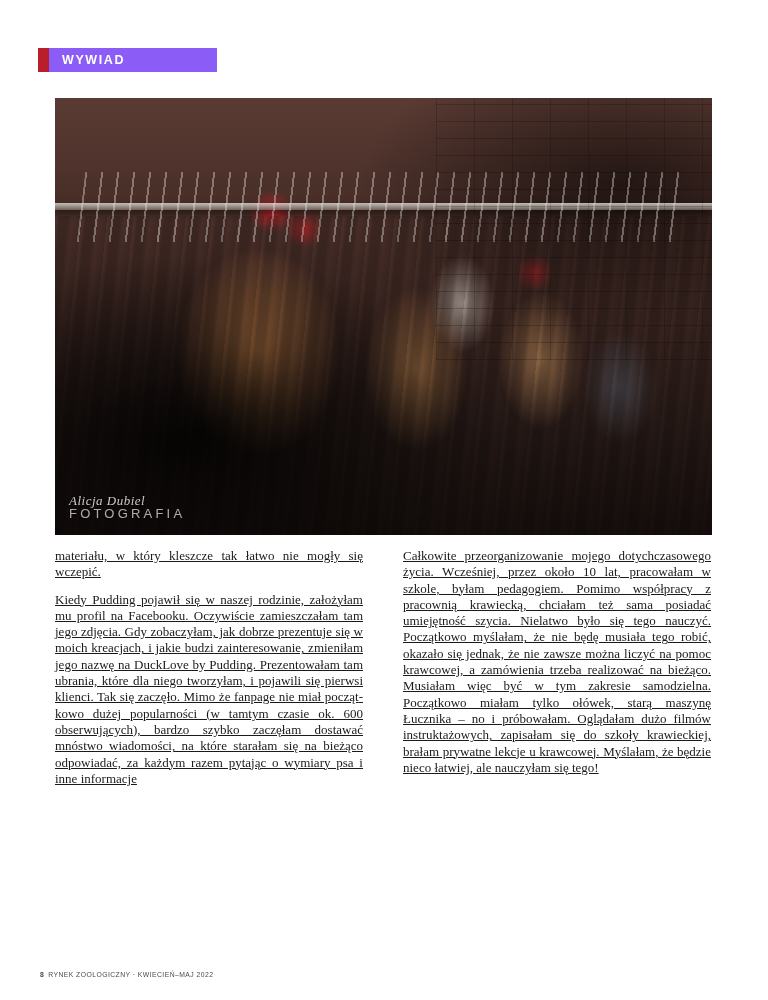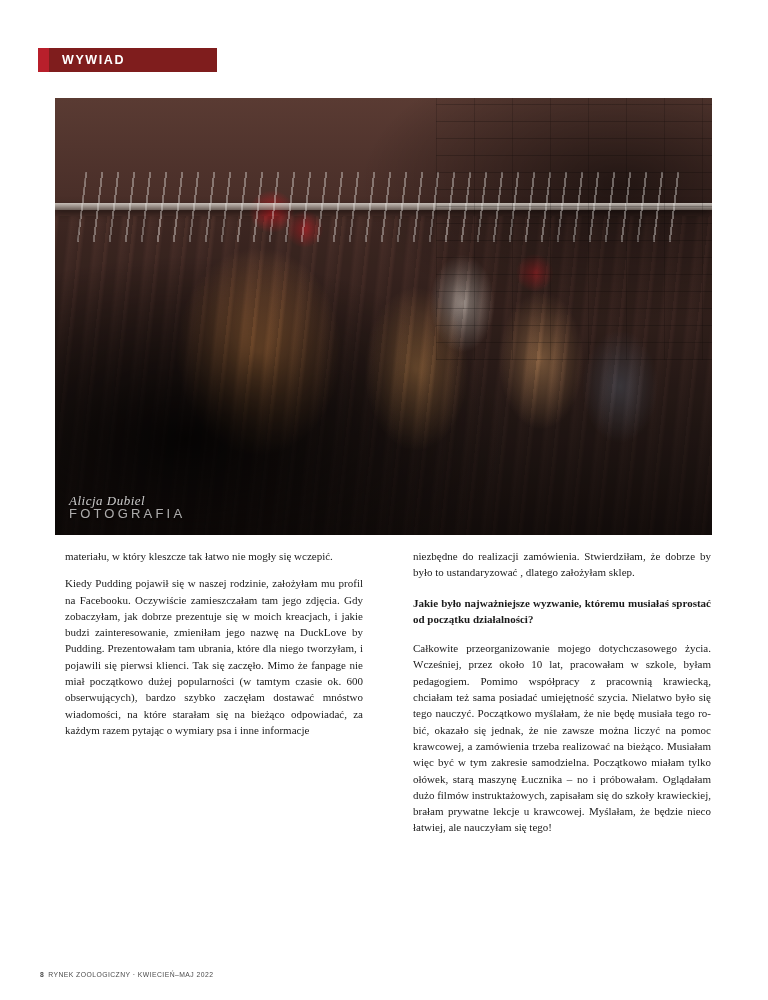--- a/index.html
+++ b/index.html
@@ -25,21 +25,21 @@
     height: 24px;
     display: flex;
     align-items: stretch;
   }
   .header-accent {
     width: 11px;
     background: #b81f2b;
   }
   .header-label-box {
     flex: 0 0 168px;
-    background: #7f1d1d;
+    background: #8b5cf6;
     color: #ffffff;
     display: flex;
     align-items: center;
     padding-left: 13px;
     box-sizing: border-box;
   }
   .header-label-box .label {
     font-family: "Liberation Sans", sans-serif;
     font-weight: bold;
     font-size: 12.5px;
@@ -149,26 +149,27 @@
     left: 55px;
     top: 548px;
     width: 657px;
     display: flex;
     gap: 40px;
   }
   .col {
     width: 308px;
   }
   .col p {
-    margin: 0 0 0 10px;
-    font-size: 11px;
+    margin: 0 0 0 0;
+    font-size: 13px;
     line-height: 16.3px;
     text-align: justify;
     text-justify: inter-word;
     hyphens: auto;
+    text-decoration: underline;
   }
   .col p + p { margin-top: 11px; }
   .col p.question {
     font-weight: bold;
     margin-top: 14px;
   }
   .col p.question + p { margin-top: 13px; }
 
   
   .footer {
@@ -204,21 +205,19 @@
     <div class="wm-sub">FOTOGRAFIA</div>
   </div>
 </div>
 
 <div class="columns">
   <div class="col">
     <p>materiału, w który kleszcze tak ła­two nie mogły się wczepić.</p>
     <p>Kiedy Pudding pojawił się w naszej rodzinie, założyłam mu profil na Facebooku. Oczywiście zamiesz­czałam tam jego zdjęcia. Gdy zoba­czyłam, jak dobrze prezentuje się w moich kreacjach, i jakie budzi zainteresowanie, zmieniłam jego nazwę na DuckLove by Pudding. Prezentowałam tam ubrania, któ­re dla niego tworzyłam, i pojawili się pierwsi klienci. Tak się zaczęło. Mimo że fanpage nie miał począt­kowo dużej popularności (w tam­tym czasie ok. 600 obserwujących), bardzo szybko zaczęłam dostawać mnóstwo wiadomości, na które starałam się na bieżąco odpowia­dać, za każdym razem pytając o wymiary psa i inne informacje</p>
   </div>
   <div class="col">
-    <p>niezbędne do realizacji zamówienia. Stwierdziłam, że dobrze by było to ustandaryzować , dlatego założyłam sklep.</p>
-    <p class="question">Jakie było najważniejsze wyzwanie, któremu mu­siałaś sprostać od początku działalności?</p>
     <p>Całkowite przeorganizowanie mojego dotychczaso­wego życia. Wcześniej, przez około 10 lat, pracowałam w szkole, byłam pedagogiem. Pomimo współpracy z pracownią krawiecką, chciałam też sama posiadać umiejętność szycia. Nielatwo było się tego nauczyć. Początkowo myślałam, że nie będę musiała tego ro­bić, okazało się jednak, że nie zawsze można liczyć na pomoc krawcowej, a zamówienia trzeba realizować na bieżąco. Musiałam więc być w tym zakresie samo­dzielna. Początkowo miałam tylko ołówek, starą ma­szynę Łucznika – no i próbowałam. Oglądałam dużo filmów instruktażowych, zapisałam się do szkoły kra­wieckiej, brałam prywatne lekcje u krawcowej. Myśla­łam, że będzie nieco łatwiej, ale nauczyłam się tego!</p>
   </div>
 </div>
 
 <div class="footer">
   <span class="pageno">8</span><span>RYNEK ZOOLOGICZNY · KWIECIEŃ–MAJ 2022</span>
 </div>
 
 </body></html>

